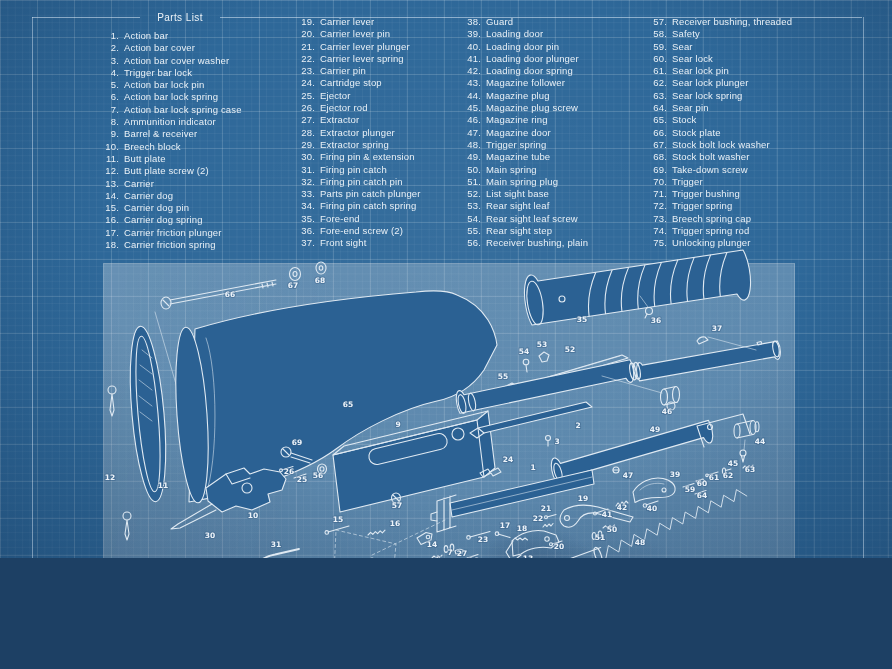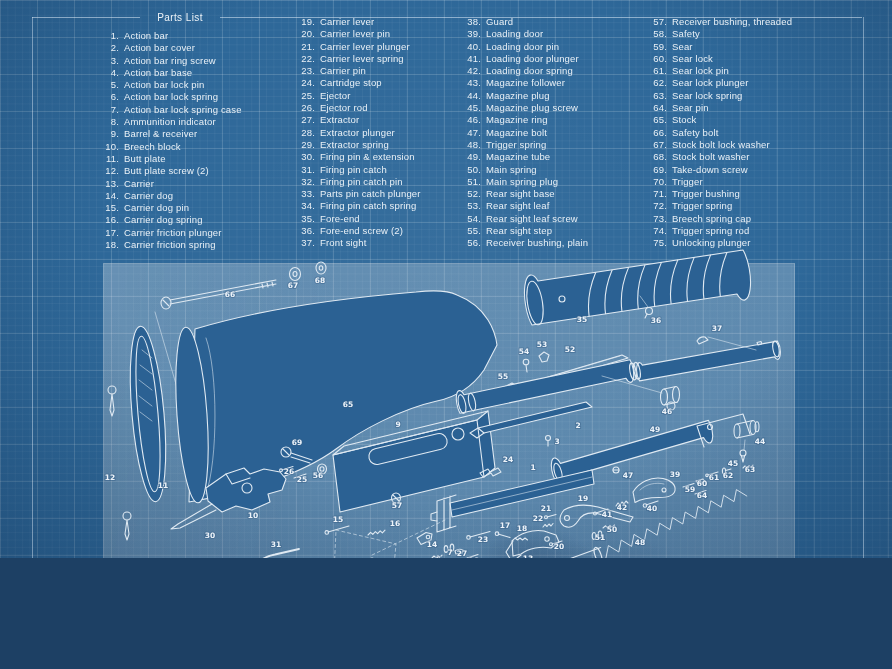--- a/index.html
+++ b/index.html
@@ -60,25 +60,25 @@
       <li>
         <span class="num">1</span>
         <span class="nm">Action bar</span>
       </li>
       <li>
         <span class="num">2</span>
         <span class="nm">Action bar cover</span>
       </li>
       <li>
         <span class="num">3</span>
-        <span class="nm">Action bar ring screw</span>
+        <span class="nm">Action bar cover washer</span>
       </li>
       <li>
         <span class="num">4</span>
-        <span class="nm">Action bar base</span>
+        <span class="nm">Trigger bar lock</span>
       </li>
       <li>
         <span class="num">5</span>
         <span class="nm">Action bar lock pin</span>
       </li>
       <li>
         <span class="num">6</span>
         <span class="nm">Action bar lock spring</span>
       </li>
       <li>
@@ -240,41 +240,41 @@
       <li>
         <span class="num">45</span>
         <span class="nm">Magazine plug screw</span>
       </li>
       <li>
         <span class="num">46</span>
         <span class="nm">Magazine ring</span>
       </li>
       <li>
         <span class="num">47</span>
-        <span class="nm">Magazine bolt</span>
+        <span class="nm">Magazine door</span>
       </li>
       <li>
         <span class="num">48</span>
         <span class="nm">Trigger spring</span>
       </li>
       <li>
         <span class="num">49</span>
         <span class="nm">Magazine tube</span>
       </li>
       <li>
         <span class="num">50</span>
         <span class="nm">Main spring</span>
       </li>
       <li>
         <span class="num">51</span>
         <span class="nm">Main spring plug</span>
       </li>
       <li>
         <span class="num">52</span>
-        <span class="nm">Rear sight base</span>
+        <span class="nm">List sight base</span>
       </li>
       <li>
         <span class="num">53</span>
         <span class="nm">Rear sight leaf</span>
       </li>
       <li>
         <span class="num">54</span>
         <span class="nm">Rear sight leaf screw</span>
       </li>
       <li>
@@ -318,21 +318,21 @@
       <li>
         <span class="num">64</span>
         <span class="nm">Sear pin</span>
       </li>
       <li>
         <span class="num">65</span>
         <span class="nm">Stock</span>
       </li>
       <li>
         <span class="num">66</span>
-        <span class="nm">Safety bolt</span>
+        <span class="nm">Stock plate</span>
       </li>
       <li>
         <span class="num">67</span>
         <span class="nm">Stock bolt lock washer</span>
       </li>
       <li>
         <span class="num">68</span>
         <span class="nm">Stock bolt washer</span>
       </li>
       <li>

